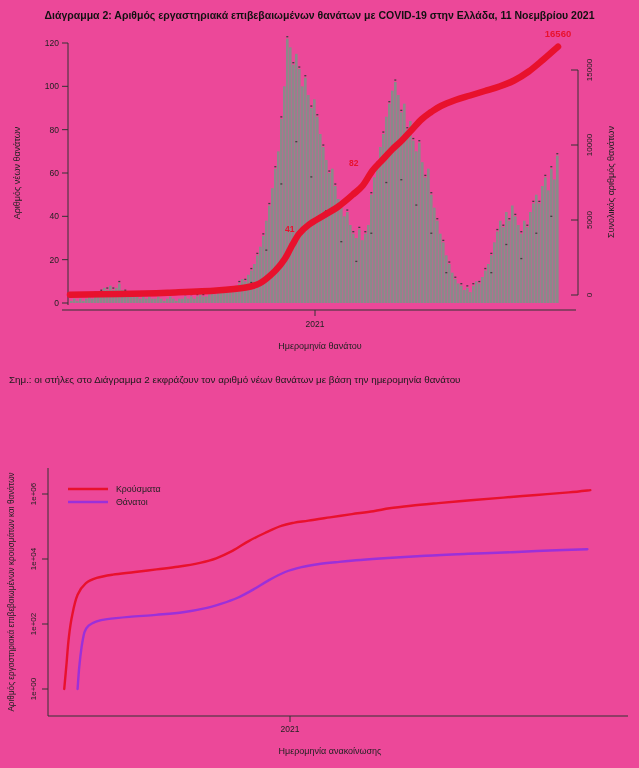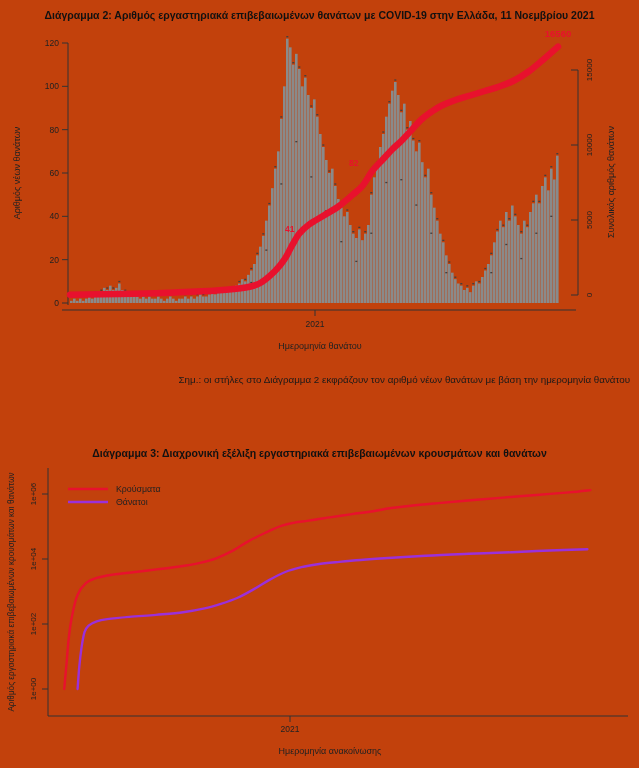--- a/index.html
+++ b/index.html
@@ -1,33 +1,32 @@
 <!DOCTYPE html>
 <html><head>
 <meta charset="utf-8">
 <style>
   html,body{margin:0;padding:0;background:#ffffff;}
-  .page{position:relative;width:639px;height:768px;background:#c2410c;overflow:hidden;
+  .page{position:relative;width:639px;height:768px;background:#ec4899;overflow:hidden;
         font-family:"Liberation Sans", sans-serif;color:#111;}
   .chart-title{position:absolute;left:0;width:639px;text-align:center;
         font-size:10.5px;font-weight:700;color:#111;}
   #c2-title{top:9px;}
   #c3-title{top:447px;}
-  .bodytext{position:absolute;left:9px;width:621px;font-size:9.8px;color:#1a1a1a;line-height:1.5;text-align:right;}
+  .bodytext{position:absolute;left:9px;width:621px;font-size:9.8px;color:#1a1a1a;line-height:1.5;}
   #note{top:373px;}
   #para{top:399px;text-align:justify;}
   svg.overlay{position:absolute;left:0;top:0;}
 </style>
 </head>
 <body>
 
 <div class="page">
   <div id="c2-title" class="chart-title">Διάγραμμα 2: Αριθμός εργαστηριακά επιβεβαιωμένων θανάτων με COVID-19 στην Ελλάδα, 11 Νοεμβρίου 2021</div>
   <div id="note" class="bodytext">Σημ.: οι στήλες στο Διάγραμμα 2 εκφράζουν τον αριθμό νέων θανάτων με βάση την ημερομηνία θανάτου</div>
-  <div id="c3-title" class="chart-title">Διάγραμμα 3: Διαχρονική εξέλιξη εργαστηριακά επιβεβαιωμένων κρουσμάτων και θανάτων</div>
   <svg id="plot" class="overlay" width="639" height="768" viewBox="0 0 639 768">
       <g>
         <g stroke="#333333" stroke-width="1">
           <line x1="68" y1="43" x2="68" y2="305"></line>
           <line x1="62" y1="303" x2="68" y2="303"></line>
           <line x1="62" y1="259.6666666666667" x2="68" y2="259.6666666666667"></line>
           <line x1="62" y1="216.33333333333331" x2="68" y2="216.33333333333331"></line>
           <line x1="62" y1="173" x2="68" y2="173"></line>
           <line x1="62" y1="129.66666666666666" x2="68" y2="129.66666666666666"></line>
           <line x1="62" y1="86.33333333333334" x2="68" y2="86.33333333333334"></line>

